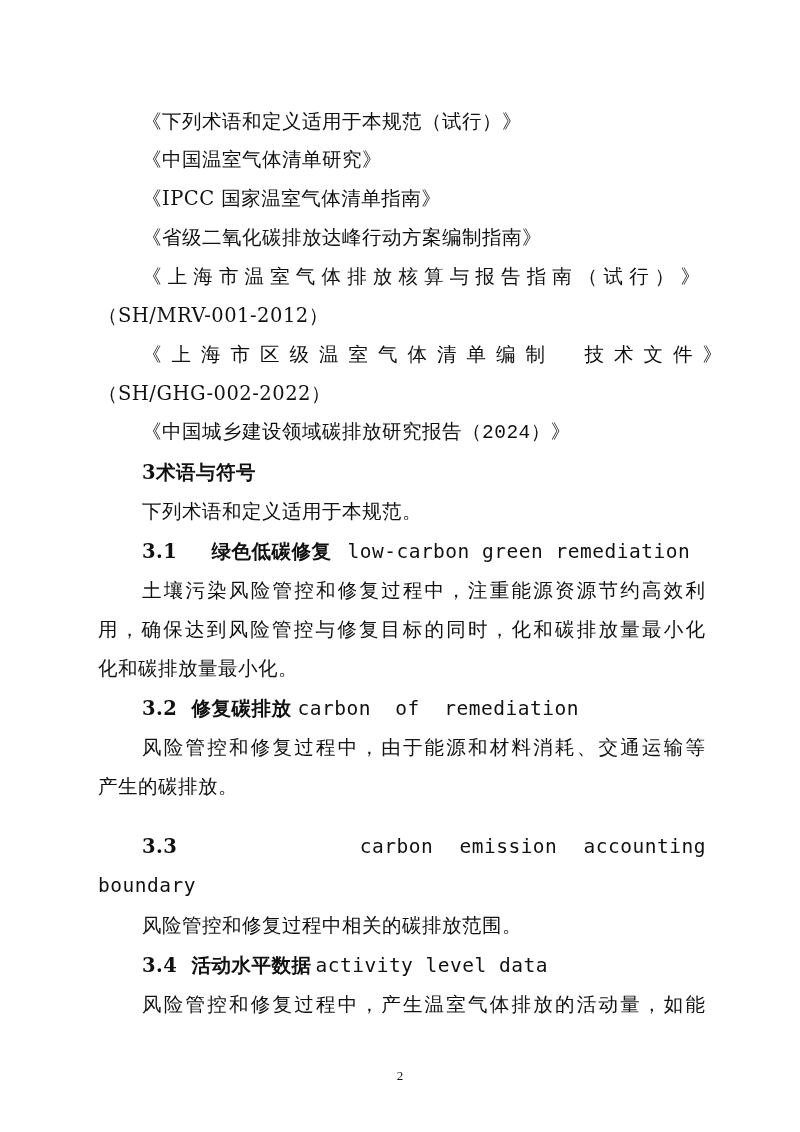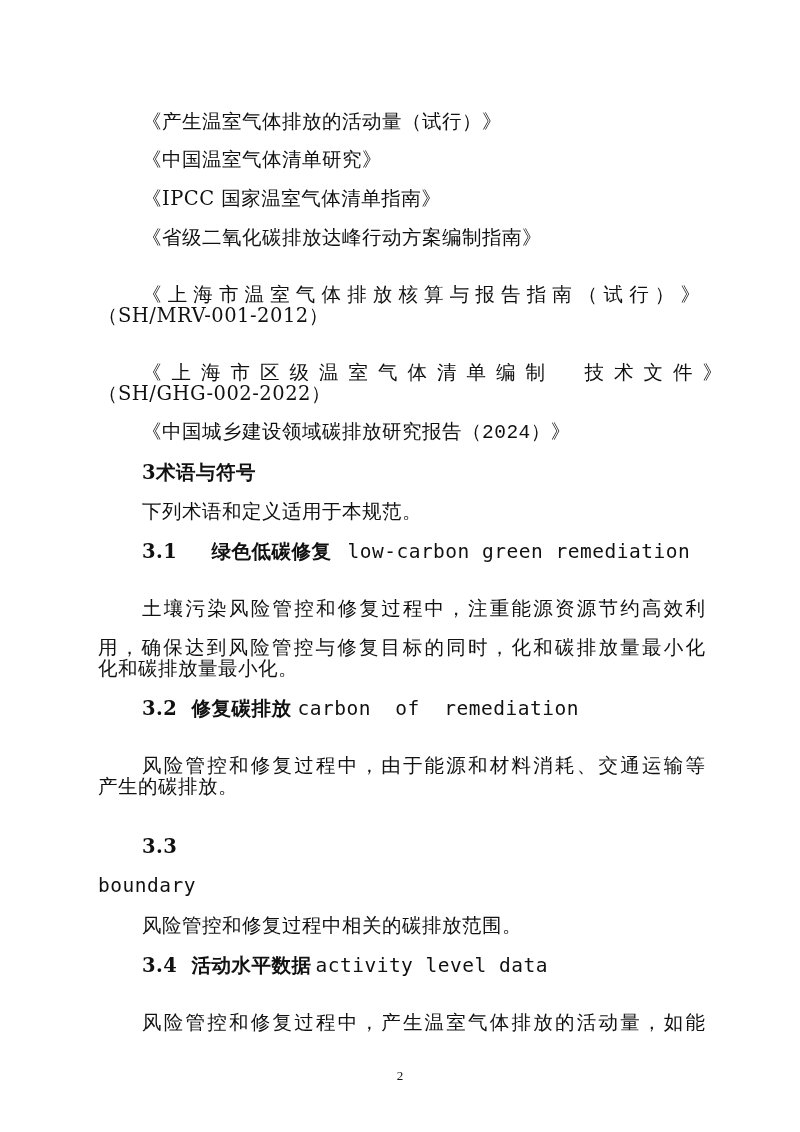--- a/index.html
+++ b/index.html
@@ -27,21 +27,20 @@
       width: 608px;
       font-size: 19.5px;
       line-height: 26px;
       white-space: nowrap;
       letter-spacing: 0.5px;
     }
     .indent { left: 44px; width: 564px; }
     .justify {
       text-align: justify;
       text-align-last: justify;
-      margin-top: 18px;
     }
     .bold { font-weight: bold; }
     .mono { font-family: "DejaVu Sans Mono", "Liberation Mono", monospace; }
     .page-number {
       position: absolute;
       left: 0;
       width: 800px;
       top: 1068px;
       text-align: center;
       font-size: 13px;
@@ -49,21 +48,21 @@
     }
     .gap1 { display: inline-block; width: 34px; }
     .gap2 { display: inline-block; width: 14px; }
     .gap3 { display: inline-block; width: 16px; }
   </style>
 </head>
 <body>
 
 <div class="page">
 
-  <div class="line indent" style="top:109px;">《产生温室气体排放的活动量（试行）》</div>
+  <div class="line indent" style="top:109px;">《下列术语和定义适用于本规范（试行）》</div>
   <div class="line indent" style="top:147px;">《中国温室气体清单研究》</div>
   <div class="line indent" style="top:186px;">《IPCC 国家温室气体清单指南》</div>
   <div class="line indent" style="top:225px;">《省级二氧化碳排放达峰行动方案编制指南》</div>
   <div class="line indent justify" style="top:264px; letter-spacing:6px;">《上海市温室气体排放核算与报告指南（试行）》</div>
   <div class="line" style="top:303px;">（SH/MRV-001-2012）</div>
   <div class="line indent justify" style="top:342px; letter-spacing:10px;">《上海市区级温室气体清单编制　技术文件》</div>
   <div class="line" style="top:381px;">（SH/GHG-002-2022）</div>
   <div class="line indent" style="top:420px;font-family:Liberation Mono, monospace;">《中国城乡建设领域碳排放研究报告（2024）》</div>
 
   <div class="line indent bold" style="top:460px;">3术语与符号</div>
@@ -77,20 +76,21 @@
   <div class="line" style="top:656px;font-family:Liberation Serif, serif;">化和碳排放量最小化。</div>
 
   <div class="line indent bold" style="top:696px;">
     <span>3.2</span><span class="gap2"></span><span>修复碳排放</span><span style="display:inline-block;width:6px;"></span><span class="mono" style="font-weight:normal; white-space:pre;">carbon  of  remediation</span>
   </div>
   <div class="line indent justify" style="top:735px; letter-spacing:1px;">风险管控和修复过程中，由于能源和材料消耗、交通运输等</div>
   <div class="line" style="top:774px;">产生的碳排放。</div>
 
   <div class="line indent bold" style="top:834px; display:flex; justify-content:space-between;">
     <span>3.3</span>
+    <span class="mono" style="font-weight:normal; word-spacing:14px;">carbon emission accounting</span>
   </div>
   <div class="line mono" style="top:873px;">boundary</div>
   <div class="line indent" style="top:913px;">风险管控和修复过程中相关的碳排放范围。</div>
 
   <div class="line indent bold" style="top:953px;">
     <span>3.4</span><span class="gap2"></span><span>活动水平数据</span><span style="display:inline-block;width:4px;"></span><span class="mono" style="font-weight:normal;">activity level data</span>
   </div>
   <div class="line indent justify" style="top:992px; letter-spacing:1px;">风险管控和修复过程中，产生温室气体排放的活动量，如能</div>
 </div>
 

